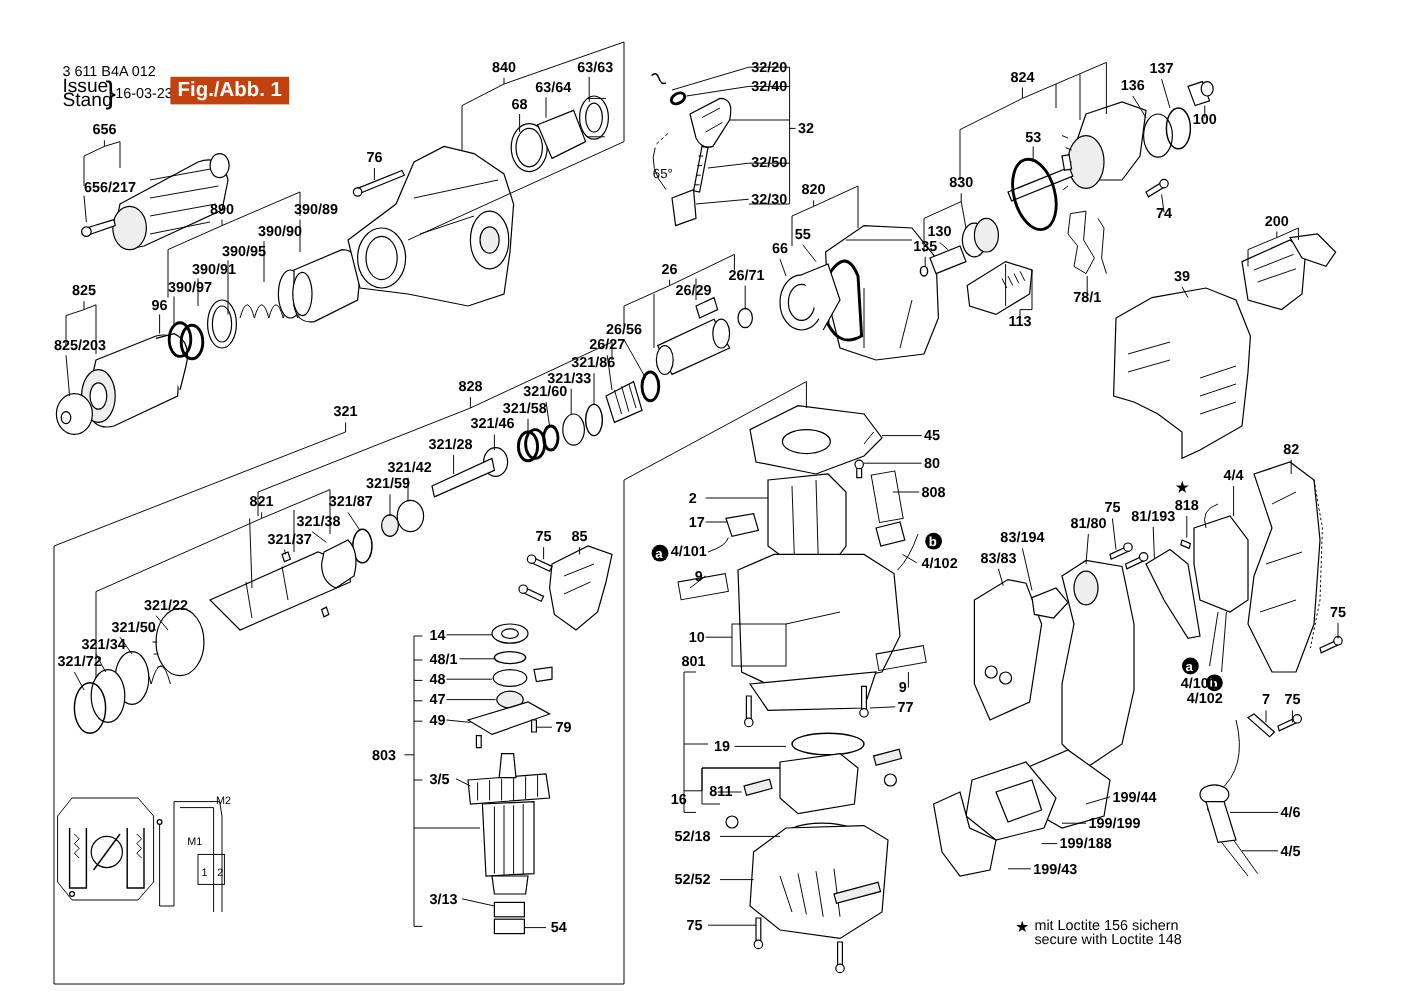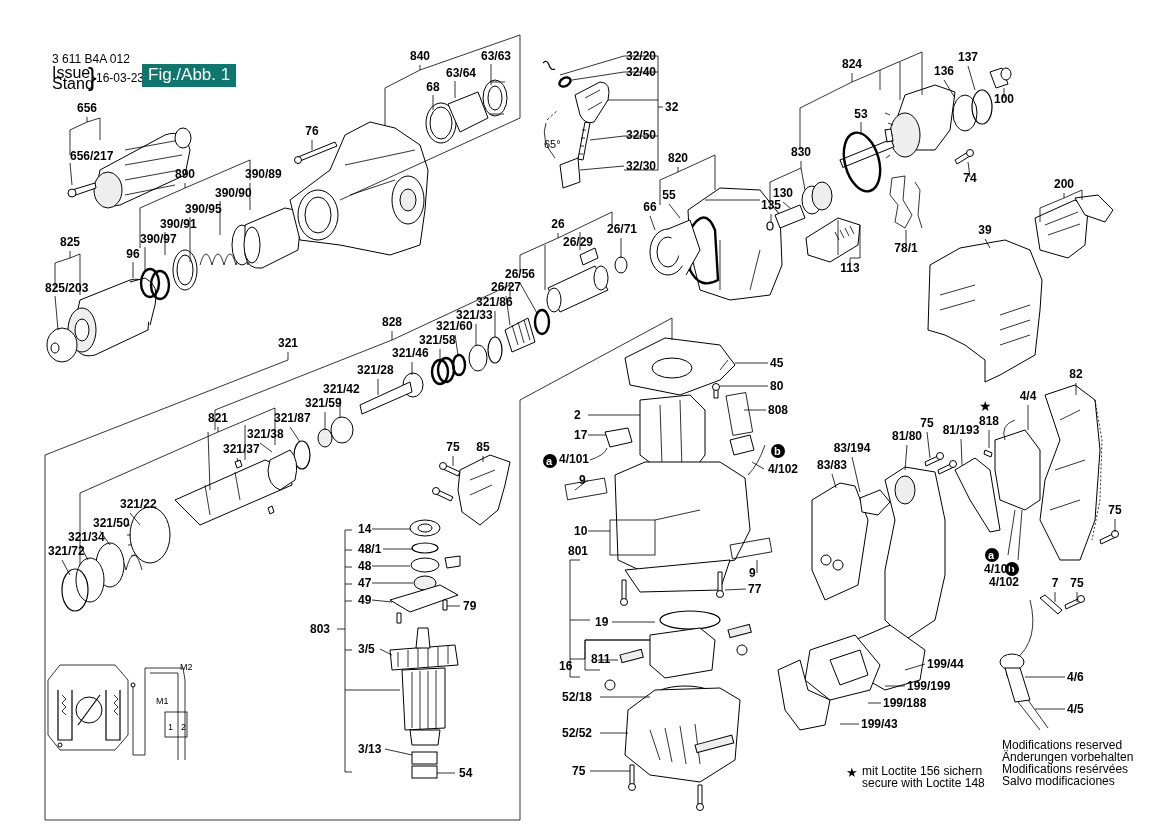--- a/index.html
+++ b/index.html
@@ -3,21 +3,21 @@
 <meta charset="utf-8">
 <style>
   html,body{margin:0;padding:0;background:#fff;}
   body{width:1169px;height:826px;position:relative;overflow:hidden;font-family:"Liberation Sans",sans-serif;color:#000;}
   #stage{position:absolute;left:0;top:0;width:1169px;height:670px;}
   .hdr{position:absolute;font-family:"Liberation Sans",sans-serif;font-size:12px;color:#000;}
   .doc-no{left:52px;top:52px;}
   .issue{left:52px;top:67px;font-size:16px;line-height:11px;}
   .brace{left:88px;top:64px;font-size:26px;font-weight:300;line-height:26px;}
   .date{left:96px;top:71px;}
-  .fig{left:142px;top:64px;background:#0f766e;color:#fff;font-weight:normal;font-size:17px;padding:1px 6px 2px 6px;}
+  .fig{left:142px;top:64px;background:#c2410c;color:#fff;font-weight:bold;font-size:17px;padding:1px 6px 2px 6px;}
   .note{position:absolute;font-size:12px;line-height:12px;}
   .mods{left:1002px;top:739px;}
   .loctite{left:862px;top:765px;}
   .loctite .star{position:absolute;left:-16px;top:2px;font-size:13px;}
   svg text.lbl{font-family:"Liberation Sans",sans-serif;font-weight:bold;font-size:12px;fill:#000;}
   svg text.deg{font-family:"Liberation Sans",sans-serif;font-size:11px;fill:#000;}
   .ln{stroke:#000;stroke-width:1.2;fill:none;}
   .thin{stroke:#000;stroke-width:0.8;fill:none;}
   .part{stroke:#000;stroke-width:1;fill:#fff;}
   .partg{stroke:#000;stroke-width:1;fill:#eee;}
@@ -688,24 +688,18 @@
         <text x="861" y="728" text-anchor="start" class="lbl">199/43</text>
         <text x="1067" y="681" text-anchor="start" class="lbl">4/6</text>
         <text x="1067" y="713" text-anchor="start" class="lbl">4/5</text>
         <text x="156" y="704" text-anchor="start" class="lbl" style="font-size:9px;font-weight:normal">M1</text>
         <text x="180" y="670" text-anchor="start" class="lbl" style="font-size:9px;font-weight:normal">M2</text>
         <text x="168" y="730" text-anchor="start" class="lbl" style="font-size:9px;font-weight:normal">1</text>
         <text x="181" y="730" text-anchor="start" class="lbl" style="font-size:9px;font-weight:normal">2</text>
       </g>
   </svg>
 
-  <div class="note mods">
-    <div>Modifications reserved</div>
-    <div>Änderungen vorbehalten</div>
-    <div>Modifications resérvées</div>
-    <div>Salvo modificaciones</div>
-  </div>
   <div class="note loctite">
     <span class="star">★</span>
     <div>mit Loctite 156 sichern</div>
     <div>secure with Loctite 148</div>
   </div>
 </div>
 
 </body></html>

